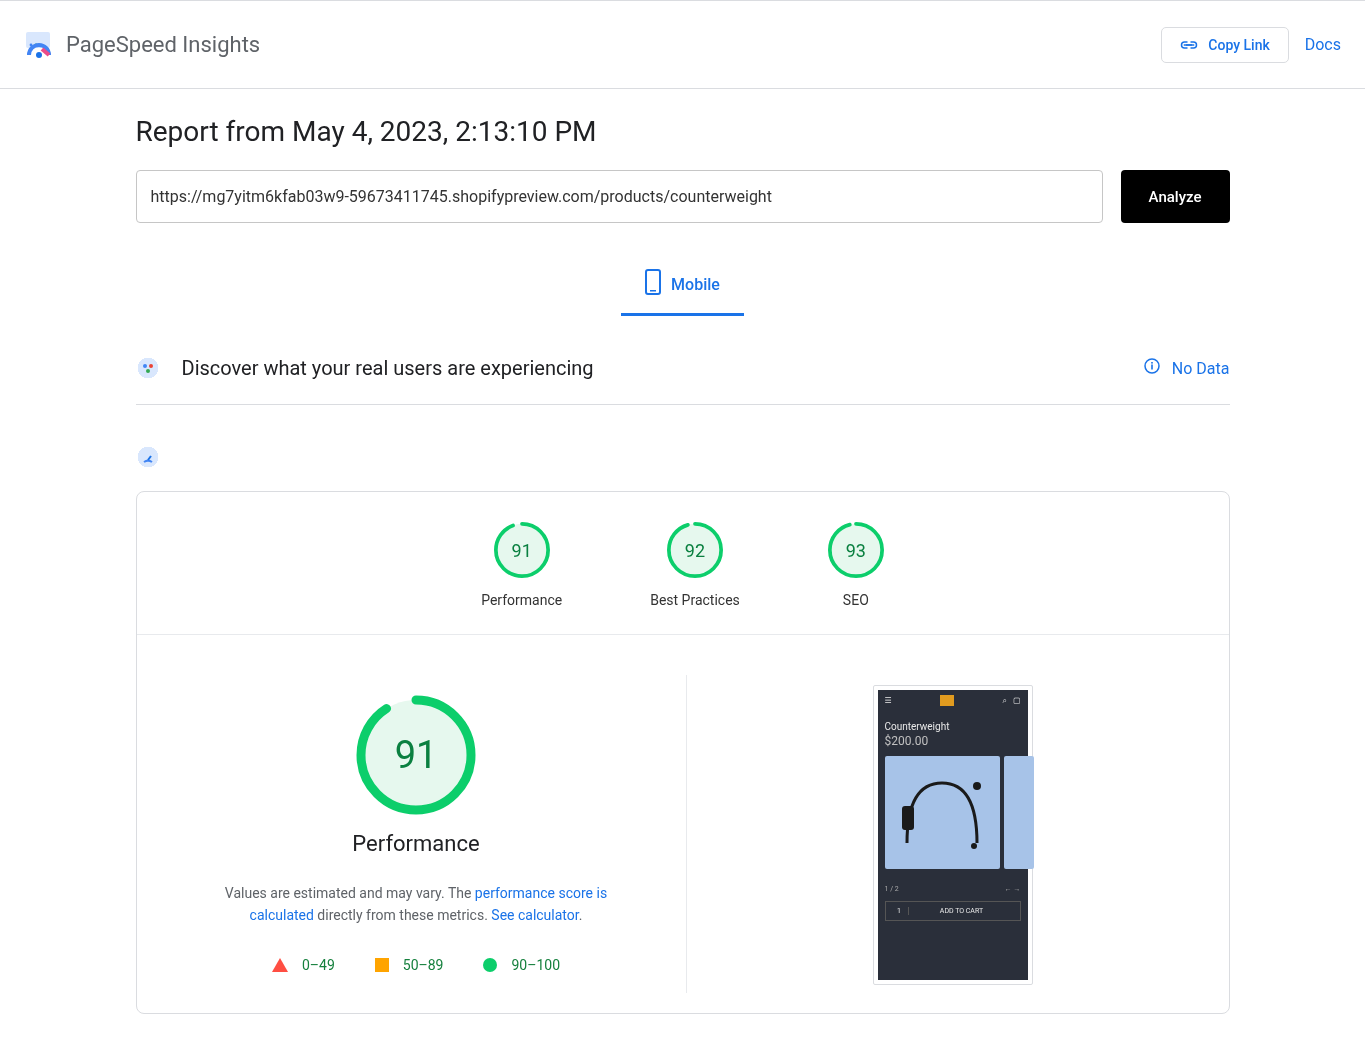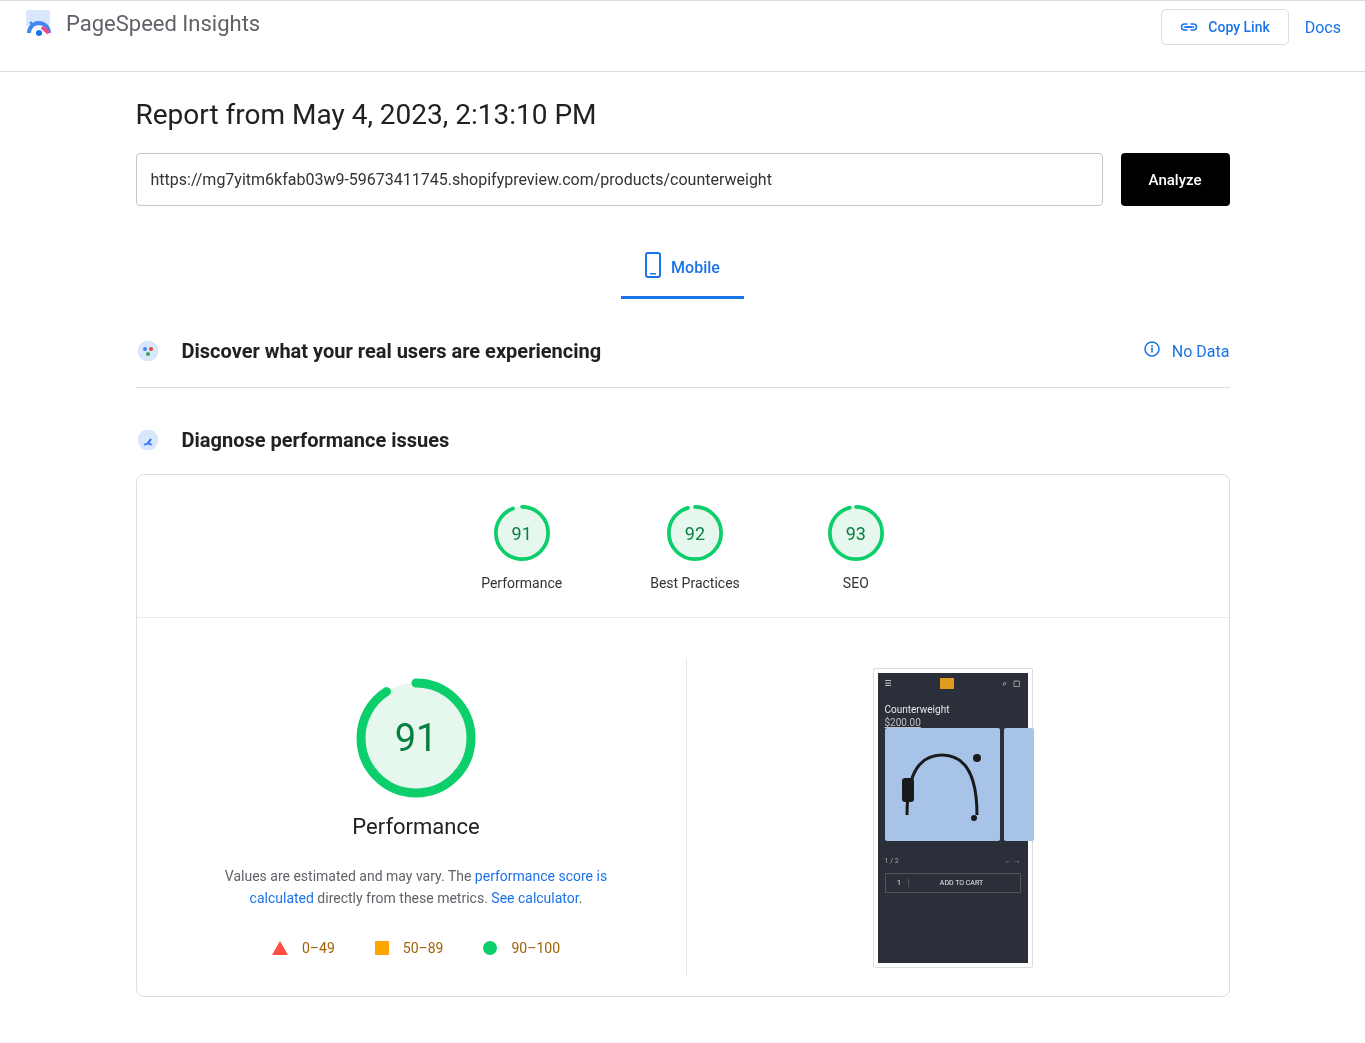--- a/index.html
+++ b/index.html
@@ -1,21 +1,21 @@
 <!DOCTYPE html>
 <html><head>
   <meta charset="utf-8">
   <style>
     * { margin: 0; padding: 0; box-sizing: border-box; font-family: Roboto, Arial, sans-serif; }
     body { background: #fff; color: #202124; width: 1365px; }
     
     .header {
-      display: flex; align-items: flex-start; justify-content: space-between;
+      display: flex; align-items: center; justify-content: space-between;
       padding: 8px 24px; border-top: 1px solid #dadce0; border-bottom: 1px solid #dadce0;
-      height: 72px;
+      height: 89px;
     }
     .header-left { display: flex; align-items: center; gap: 14px; }
     .logo-icon { width: 28px; height: 28px; position: relative; }
     .app-title { font-size: 22px; color: #5f6368; font-weight: 400; }
     .header-right { display: flex; align-items: center; gap: 16px; }
     .copy-link-btn {
       display: flex; align-items: center; gap: 10px; padding: 9px 18px;
       border: 1px solid #dadce0; border-radius: 5px; background: #fff;
       color: #1a73e8; font-size: 14px; font-weight: 500; cursor: pointer;
     }
@@ -43,21 +43,21 @@
     
     .section-head {
       display: flex; align-items: center; justify-content: space-between;
       margin-top: 40px; padding-bottom: 24px; border-bottom: 1px solid #dadce0;
     }
     .section-left { display: flex; align-items: center; gap: 22px; }
     .section-icon {
       width: 24px; height: 24px; border-radius: 50%;
       display:flex; align-items:center; justify-content:center;
     }
-    .section-title { font-size: 20px; color: #202124; font-weight: 700; }
+    .section-title { font-size: 20px; color: #202124; font-weight: 400; }
     .no-data { display: flex; align-items: center; gap: 12px; color: #1a73e8; font-size: 16px; }
     
     .section-head2 { display: flex; align-items: center; gap: 22px; margin-top: 40px; }
     
     .diag-box { border: 1px solid #dadce0; border-radius: 8px; margin-top: 22px; }
     .gauges { display: flex; justify-content: center; gap: 88px; padding: 30px 0 26px; border-bottom: 1px solid #e8eaed; }
     .gauge-col { display: flex; flex-direction: column; align-items: center; gap: 14px; }
     .gauge-sm { position: relative; width: 56px; height: 56px; }
     .gauge-ring { transform: rotate(-90deg); }
     .gauge-ring circle { fill: none; stroke-width: 4; }
@@ -67,34 +67,34 @@
     .perf-row { display: flex; padding: 40px 10px 20px 10px; align-items: flex-start; }
     .perf-left { flex: 0 0 540px; display: flex; flex-direction: column; align-items: center; border-right: 1px solid #e8eaed; padding: 20px 0;}
     .gauge-lg { position: relative; width: 120px; height: 120px; }
     .gauge-lg .gauge-ring circle { stroke-width: 9; }
     .gauge-lg .gauge-txt { font-size: 38px; }
     .perf-label { font-size: 22px; color: #202124; margin-top: 16px; }
     .perf-desc { font-size: 14px; color: #5f6368; margin-top: 26px; text-align: center; max-width: 430px; line-height: 1.6; }
     .perf-desc a { color: #1a73e8; text-decoration: none; }
     
     .legend { display: flex; gap: 40px; margin-top: 30px; align-items:center;}
-    .legend-item { display: flex; align-items: center; gap: 14px; font-size: 14px; color: #a16207; }
+    .legend-item { display: flex; align-items: center; gap: 14px; font-size: 14px; color: #15803d; }
     .tri { width: 0; height: 0; border-left: 8px solid transparent; border-right: 8px solid transparent; border-bottom: 14px solid #ff4e42; }
     .sq { width: 14px; height: 14px; background: #ffa400; }
     .circ { width: 14px; height: 14px; border-radius: 50%; background: #0cce6b; }
     
     .perf-right { flex: 1; display: flex; justify-content: center; padding-top: 10px;}
     .phone-frame {
       width: 160px; background: #fff; border: 1px solid #dadce0; padding: 4px; border-radius: 2px;
     }
     .phone-screen { background: #2a2f3a; color: #e8e8e8; font-size: 8px; display:flex; flex-direction:column; min-height: 290px;}
     .ph-top { display:flex; justify-content:space-between; padding: 5px 7px; align-items:center;}
     .ph-logo { width:14px; height:11px; background:#e09b1f;}
     .ph-title { padding: 10px 7px 0; font-size: 10px; }
-    .ph-price { padding: 2px 7px 0; font-size: 10px; color:#c0c0c0;text-decoration:underline;}
+    .ph-price { padding: 2px 7px 8px; font-size: 12px; color:#c0c0c0;}
     .ph-imgs { display:flex; gap:4px; padding: 0 7px;}
     .ph-img { background:#a7c3e8; border-radius:2px; flex: 0 0 115px; height: 113px; display:flex; align-items:center; justify-content:center;}
     .ph-img2 { flex: 0 0 30px; height:113px; background:#a7c3e8; border-radius:2px;}
     .ph-page { padding: 16px 7px 4px; font-size:7px; color:#aaa; display:flex; justify-content:space-between;}
     .ph-btn { margin: 4px 7px 7px; border:1px solid #555; padding:5px; text-align:center; font-size:7px; display:flex;}
     .ph-qty { width:18px; border-right:1px solid #555; display:flex; align-items:center; justify-content:center;}
     .ph-add { flex:1; display:flex; align-items:center; justify-content:center;}
     
     
     .c-green .gauge-fg { stroke:#0cce6b; } .c-green .gauge-fill{ fill:#e6f8ee;} .c-green .gauge-txt{color:#0a8040;}
@@ -174,21 +174,20 @@
     </div>
   </div>
 
   <div class="section-head2">
     <span class="section-icon" style="background:radial-gradient(circle,#d9e7fd 60%, transparent 61%);">
       <svg width="14" height="14" viewBox="0 0 14 14">
           <path d="M3 12 A7 7 0 0 1 11 12" fill="none" stroke="#4285f4" stroke-width="2"></path>
           <line x1="7" y1="10" x2="10" y2="6" stroke="#1a73e8" stroke-width="2"></line>
         </svg>
     </span>
-    <span class="section-title">Diagnose performance issues</span>
   </div>
 
   <div class="diag-box">
     <div class="gauges" id="gauge-row">
         <div class="gauge-col">
           <div class="gauge-sm c-green"><svg class="gauge-ring" width="56" height="56" viewBox="0 0 60 60">
               <circle class="gauge-fill" cx="30" cy="30" r="28"></circle>
               <circle class="gauge-fg" cx="30" cy="30" r="28" stroke-dasharray="165 181" stroke-linecap="round"></circle>
             </svg><div class="gauge-txt">91</div></div>
           <div class="gauge-label">Performance</div>

